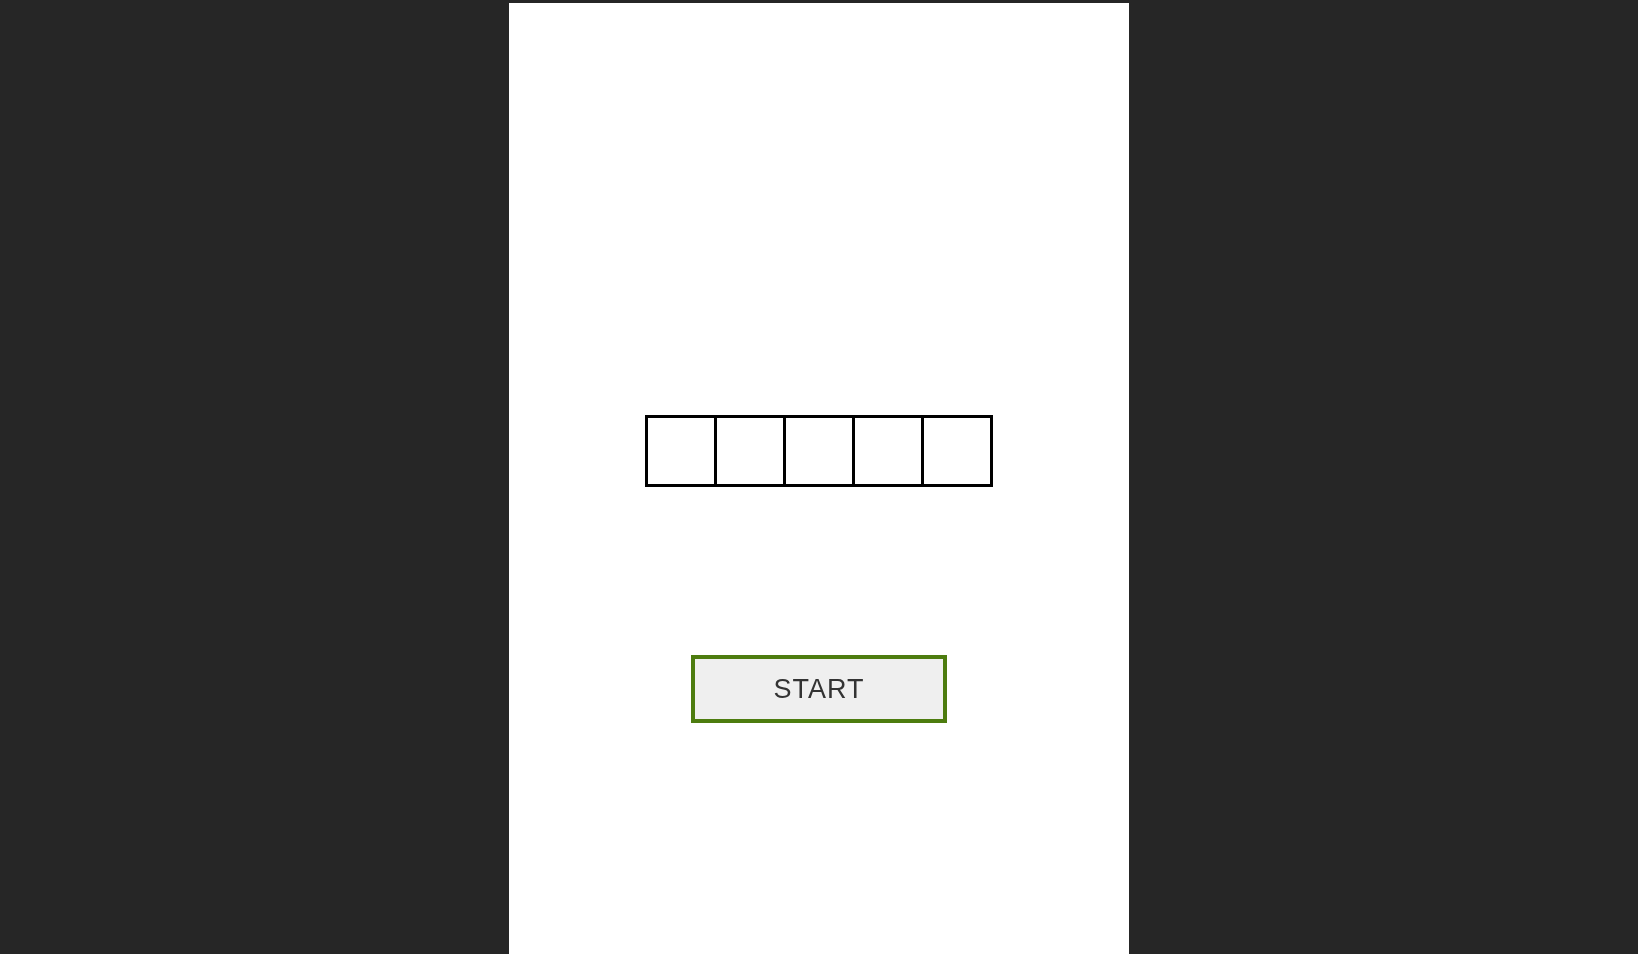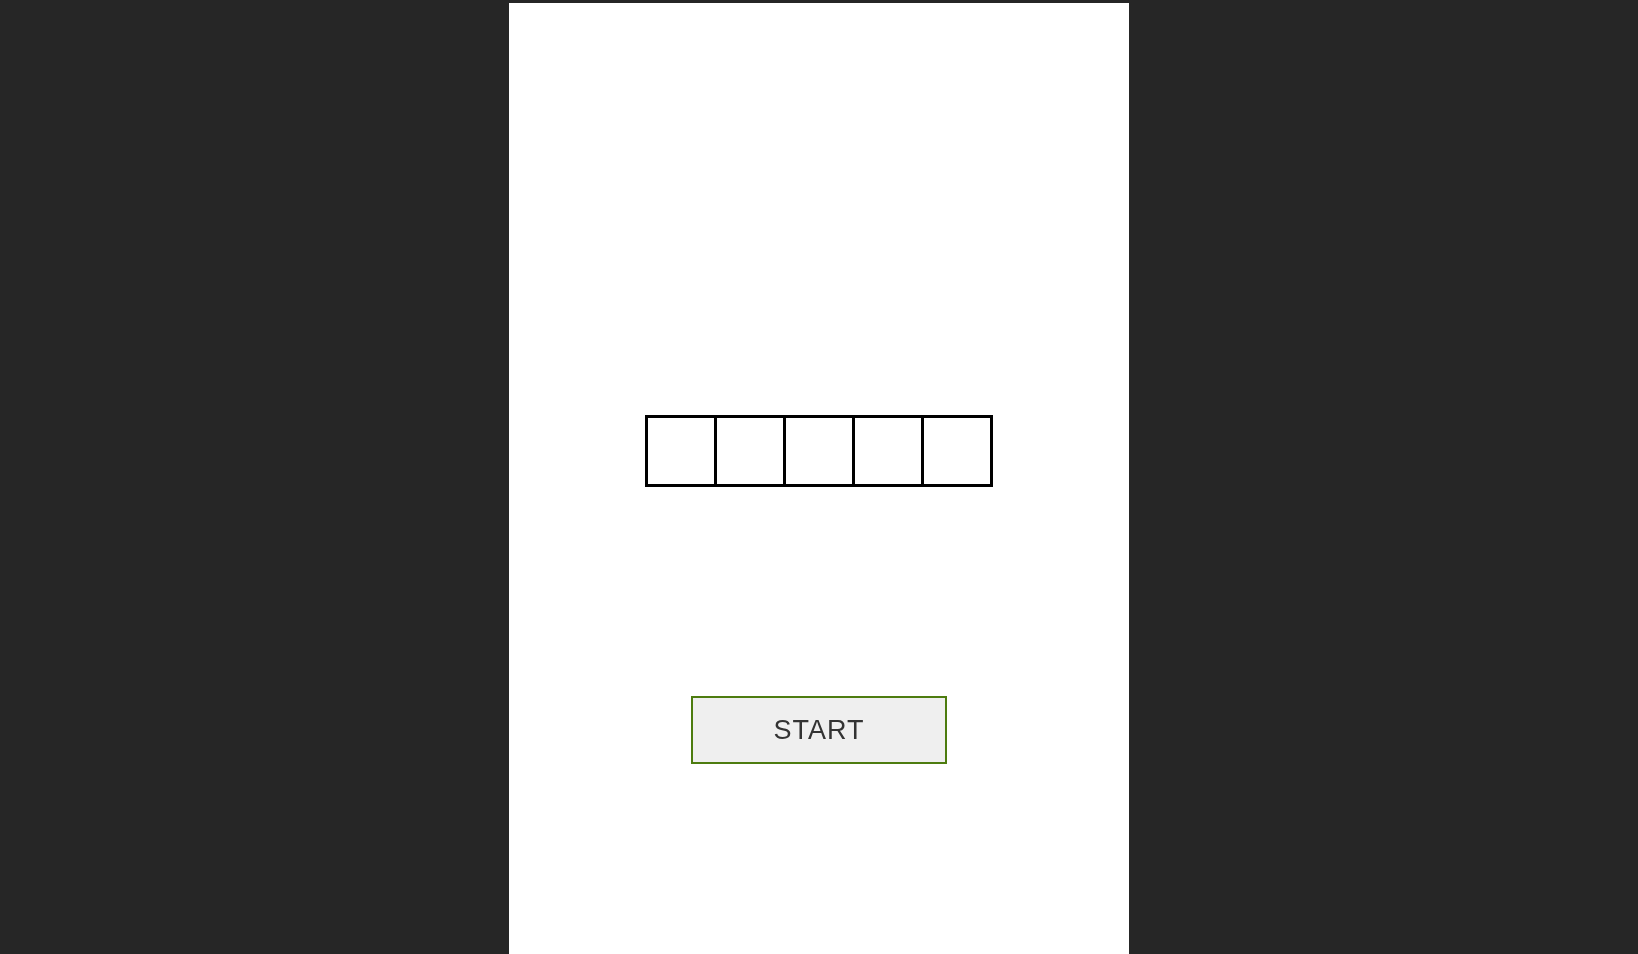--- a/index.html
+++ b/index.html
@@ -46,27 +46,27 @@
       background-color: #ffffff;
       margin-left: -3px;
     }
     
     .box:first-child {
       margin-left: 0;
     }
     
     .start-button {
       position: absolute;
-      top: 693px;
+      top: 652px;
       left: 50%;
       transform: translateX(-50%);
       width: 256px;
       height: 68px;
       background-color: #efefef;
-      border: 2px solid #4d7c0f;
+      border: 4px solid #4d7c0f;
       font-size: 27px;
       color: #333333;
       letter-spacing: 1px;
       cursor: pointer;
       font-family: inherit;
       font-weight: 400;
     }
   </style>
 </head>
 <body>

